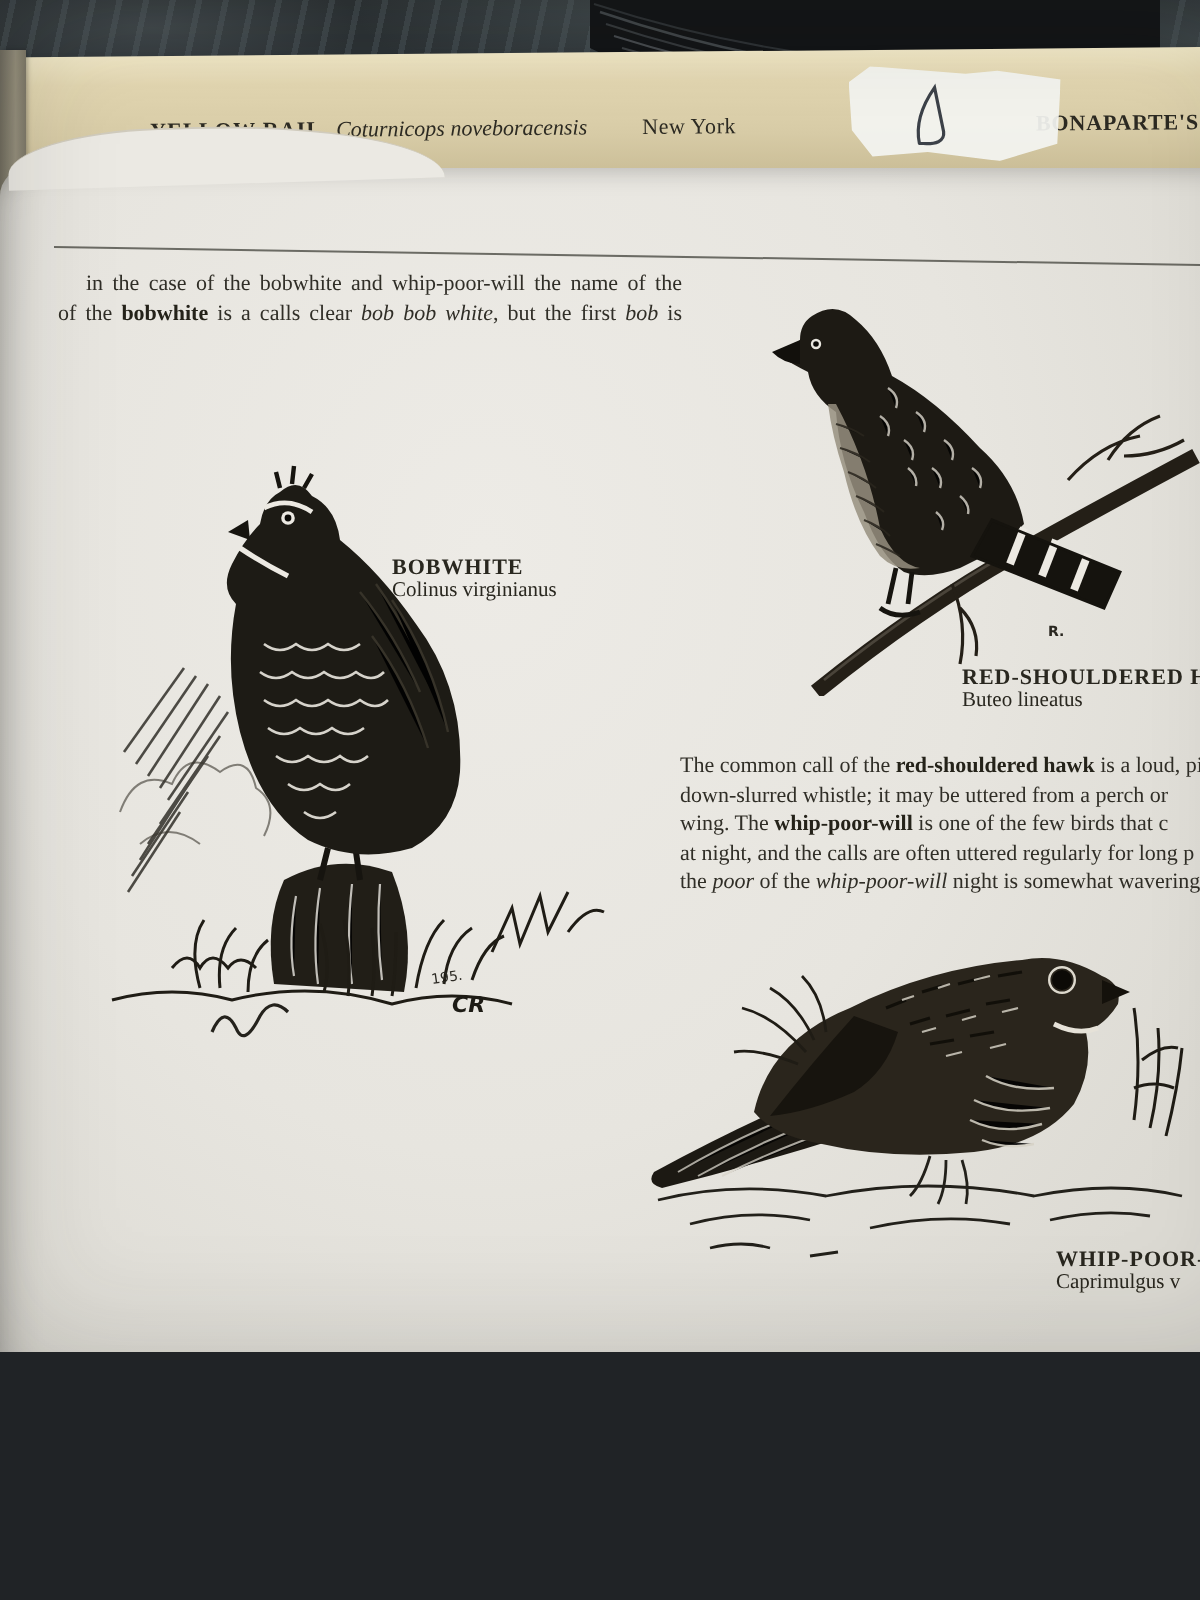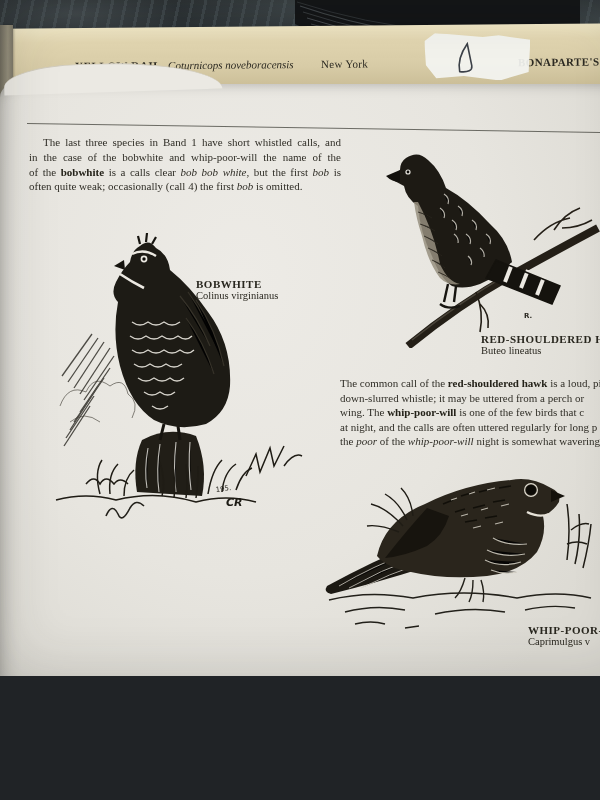--- a/index.html
+++ b/index.html
@@ -96,24 +96,22 @@
     </svg>
   </div>
 
   <div class="spine"></div>
 
   <div class="main-page">
 
     <div class="hrule"></div>
 
     <div class="para para-left">
-        <div class="tline"><span>The last three species in Band 1 have short whistled calls, and</span></div>
         <div class="tline"><span>in the case of the bobwhite and whip-poor-will the name of the</span></div>
         <div class="tline"><span>of the </span><span class="b">bobwhite</span><span> is a calls clear </span><span class="i">bob bob white</span><span>, but the first </span><span class="i">bob</span><span> is</span></div>
-        <div class="tline nolast"><span>often quite weak; occasionally (call 4) the first </span><span class="i">bob</span><span> is omitted.</span></div>
       </div>
 
     <svg class="fig fig-bob" width="290" height="315" viewBox="0 0 290 315">
 
       <g stroke="#26241e" stroke-width="1.3" opacity=".8">
         <path d="M52,108 L22,150"></path>
           <path d="M58,112 L28,156"></path>
           <path d="M64,116 L34,162"></path>
         <path d="M70,122 L40,168"></path>
           <path d="M74,130 L44,174"></path>

